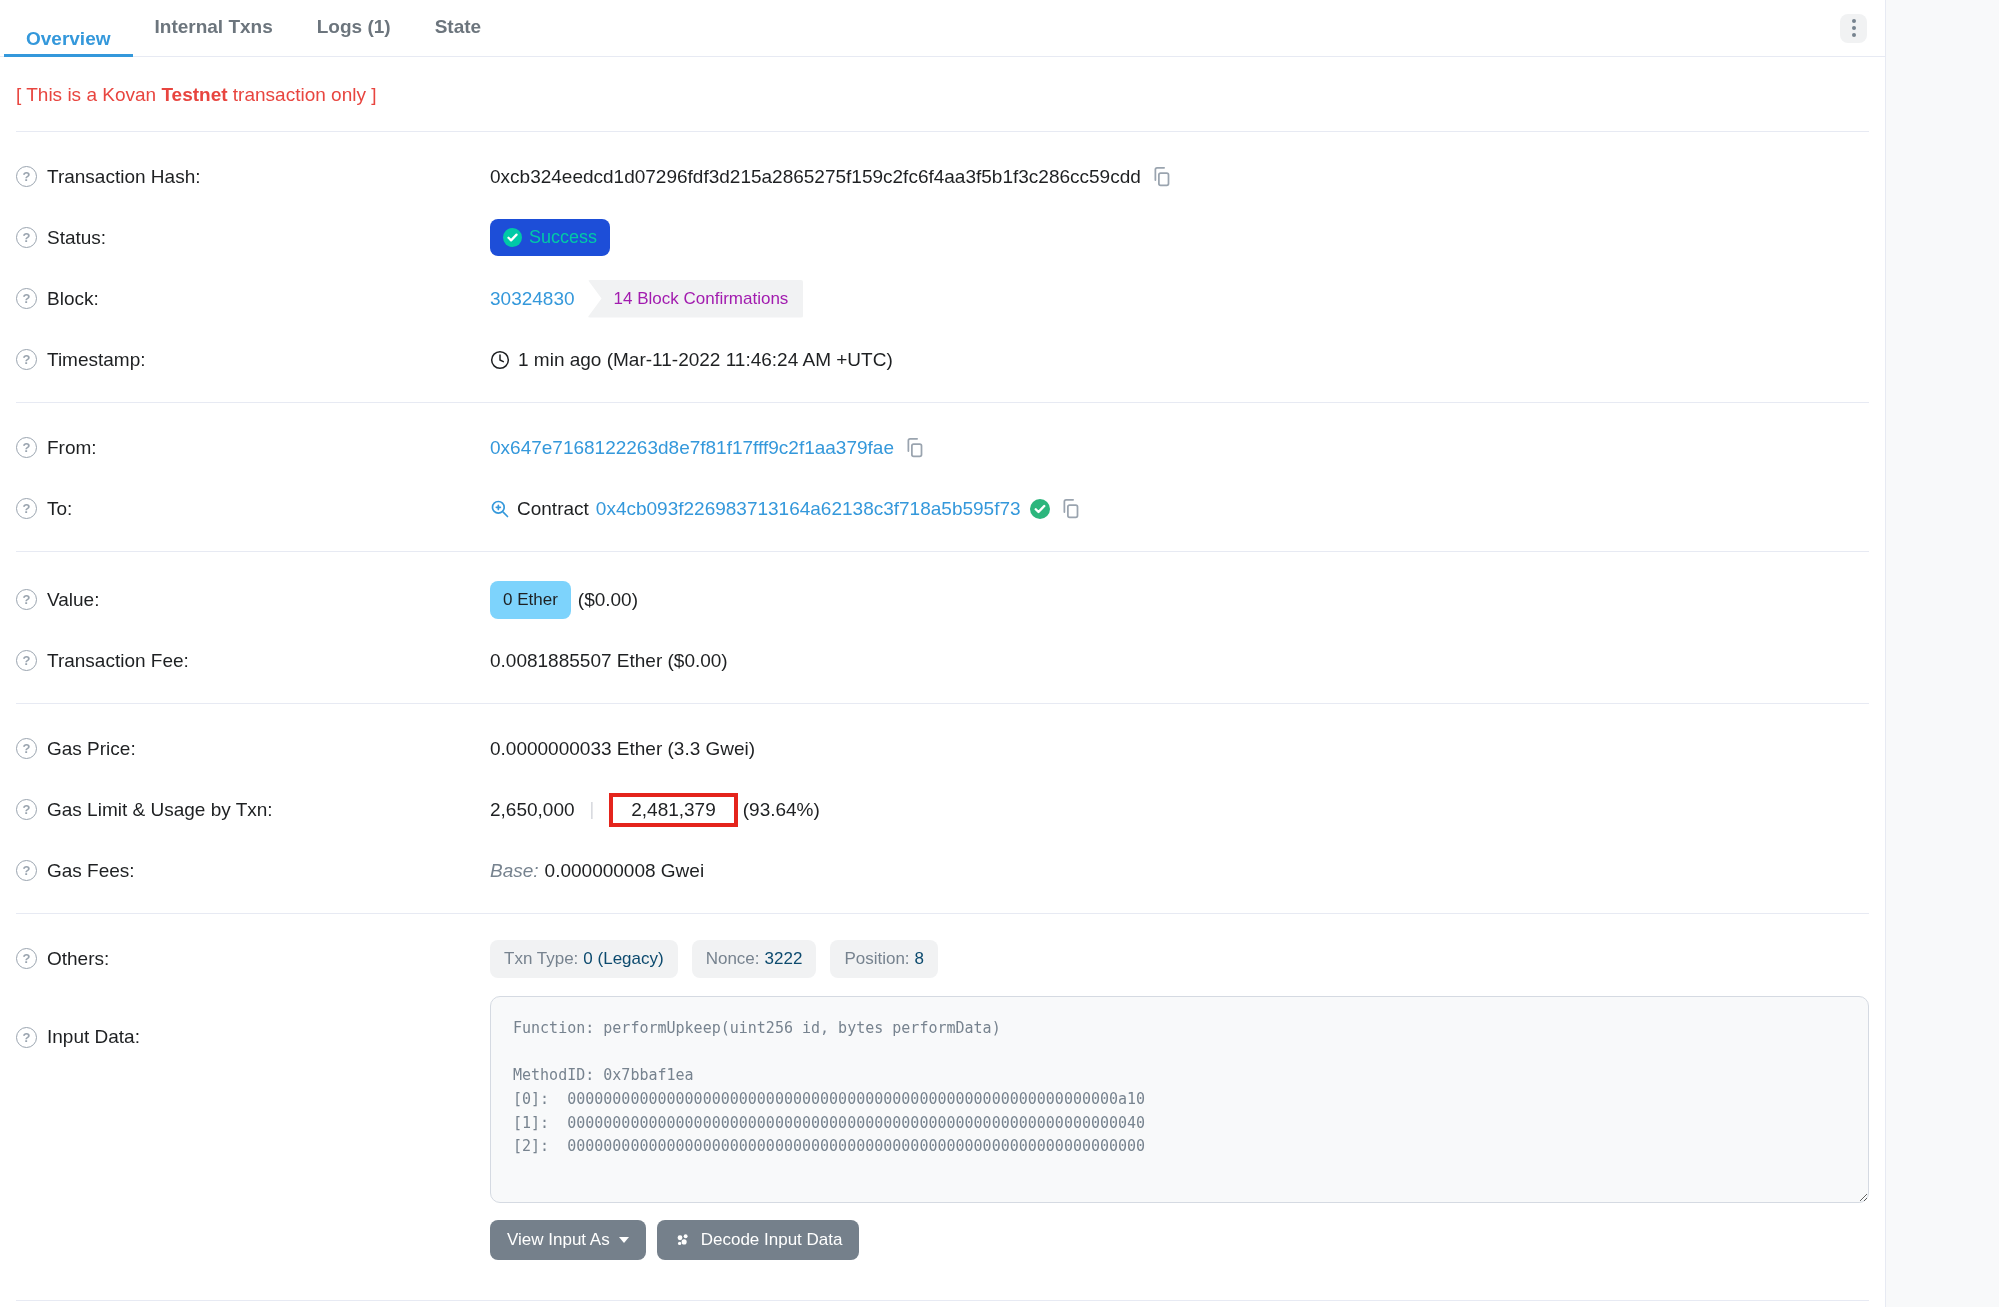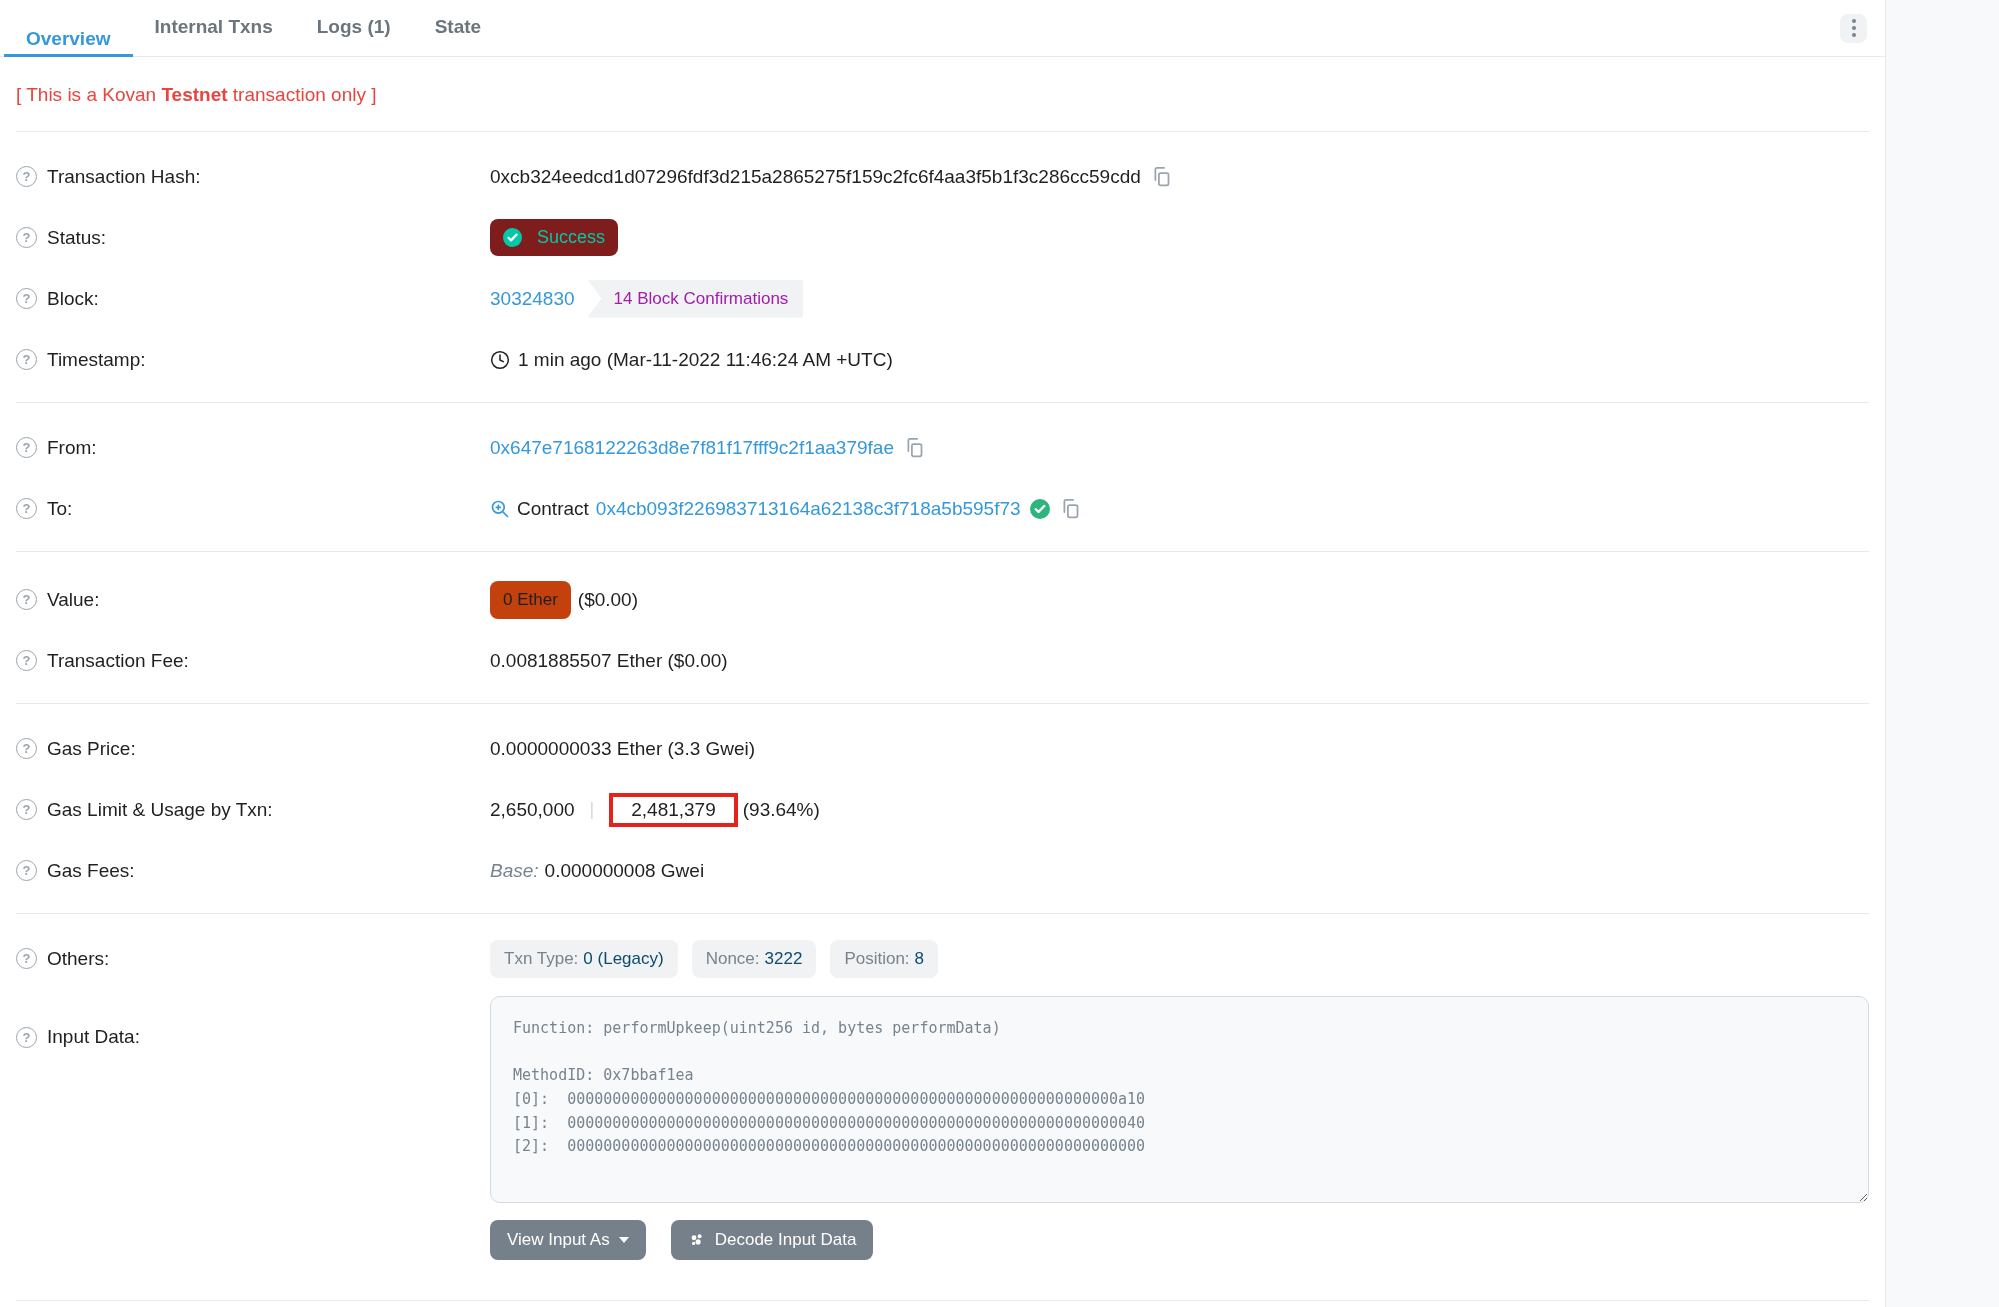--- a/index.html
+++ b/index.html
@@ -81,22 +81,22 @@
     align-items: center;
     justify-content: center;
     margin-right: 10px;
     flex: none;
   }
   .row-value { flex: 1; display: flex; align-items: center; min-width: 0; }
   .link { color: #3498db; text-decoration: none; cursor: pointer; }
   .icon-btn { display: inline-flex; margin-left: 10px; cursor: pointer; }
   
   .badge-success {
-    display: inline-flex; align-items: center; gap: 15px;
-    background: #7f1d1d; color: #00c9a7;
+    display: inline-flex; align-items: center; gap: 7px;
+    background: #1d4ed8; color: #00c9a7;
     font-size: 18px; font-weight: 500;
     padding: 8px 13px; border-radius: 8px;
   }
   .badge-confirmations {
     margin-left: 13px;
     background: #f1f2f3; color: #a21caf;
     font-size: 17px;
     padding: 9px 15px 9px 26px;
     border-radius: 2px;
     clip-path: polygon(0 0, 100% 0, 100% 100%, 0 100%, 14px 50%);
@@ -105,21 +105,21 @@
     display: inline-flex; align-items: center; gap: 5px;
     background: #f1f2f3;
     font-size: 17px;
     padding: 9px 14px;
     border-radius: 8px;
   }
   .badge-gray .bname { color: #77838f; }
   .badge-gray .bval { color: #0c4a6e; }
   .badge-gap { margin-right: 14px; }
   .value-badge {
-    background: #c2410c; color: #1e2022;
+    background: #7dd3fc; color: #1e2022;
     font-size: 17px; padding: 9px 13px; border-radius: 8px;
   }
   .usd { margin-left: 7px; }
   .muted { color: #77838f; font-style: italic; }
   .sep-bar { color: #d5d8dd; margin: 0 15px; font-size: 18px; }
   .red-box {
     border: 4px solid #e4241c;
     padding: 2px 18px;
     margin-right: 5px;
     display: inline-block;
@@ -137,21 +137,21 @@
     border-radius: 10px;
     padding: 20px 22px;
     font-family: "DejaVu Sans Mono", monospace;
     font-size: 15px;
     line-height: 1.58;
     color: #77838f;
     white-space: pre;
     overflow: auto;
     resize: vertical;
   }
-  .btn-row { display: flex; gap: 25px; margin-top: 17px; }
+  .btn-row { display: flex; gap: 11px; margin-top: 17px; }
   .btn {
     display: inline-flex; align-items: center; gap: 9px;
     background: #75808b; color: #ffffff;
     border: none; border-radius: 8px;
     font-family: "Liberation Sans", sans-serif;
     font-size: 17px;
     padding: 10px 17px;
     cursor: pointer;
   }
   .caret {

